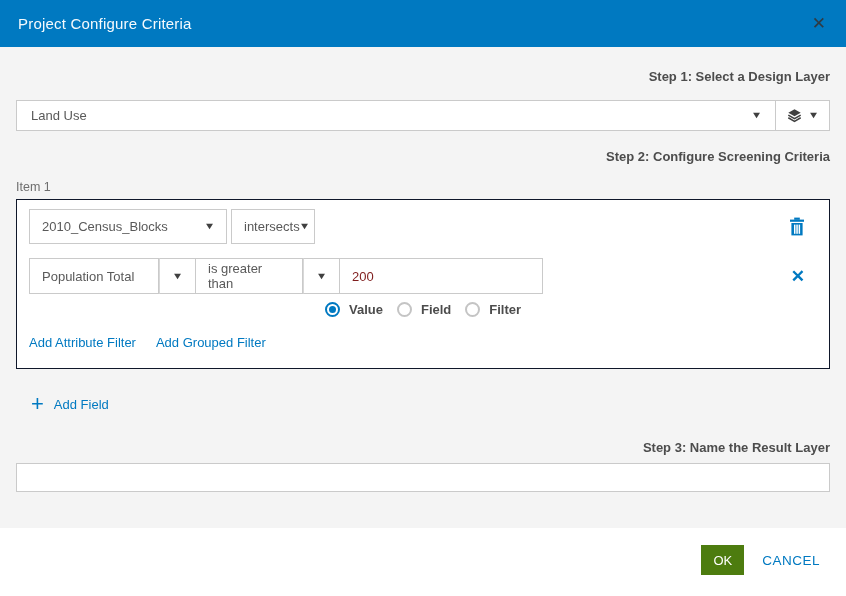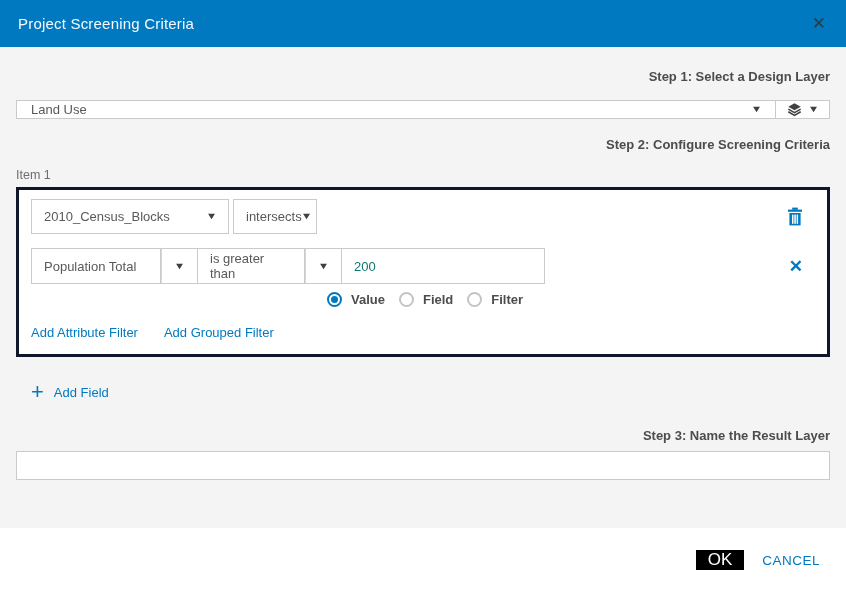--- a/index.html
+++ b/index.html
@@ -56,21 +56,21 @@
     color:#404040;
     line-height:1;
     -webkit-transform:scaleX(1.3);
     transform:scaleX(1.3);
   }
 
   
   .layer-row {
     margin-top:16px;
     display:flex;
-    height:19px;
+    height:31px;
   }
   .layer-select {
     flex:1;
     background:#fff;
     border:1px solid #cacaca;
     border-right:none;
     display:flex; align-items:center;
     padding:0 14px;
     cursor:pointer;
   }
@@ -87,21 +87,21 @@
   
   .item-label {
     margin-top:16px;
     font-size:12.5px;
     color:#6e6e6e;
   }
   .item-box {
     margin-top:5px;
     height:170px;
     background:#fff;
-    border:3px solid #0f172a;
+    border:1px solid #0f172a;
     padding:9px 24px 16px 12px;
   }
   .ib-row { display:flex; align-items:center; }
   .row-spatial { height:35px; }
   .row-attr { margin-top:14px; height:36px; }
 
   .dd {
     height:100%;
     background:#fff;
     border:1px solid #cacaca;
@@ -123,21 +123,21 @@
   }
   .combo .seg + .seg { border-left:none; }
   .seg-text { padding:0 12px; }
   .seg-caret { width:37px; justify-content:center; cursor:pointer; border-left:1px solid #d8d8d8 !important; }
   .seg-field { width:130px; }
   .seg-operator { width:107px; }
   .seg-value-input {
     width:203px;
     border:1px solid #cacaca; border-left:none;
     padding:0 12px;
-    font-size:13px; color:#0f766e;
+    font-size:13px; color:#7f1d1d;
     font-family:"Liberation Sans", sans-serif;
     outline:none;
   }
 
   .ib-spacer { flex:1; }
   .icon-btn {
     background:none; border:none; cursor:pointer;
     display:flex; align-items:center; justify-content:center;
     padding:0;
   }
@@ -164,21 +164,21 @@
   .radio-label {
     margin-left:9px;
     font-size:13px; font-weight:bold; color:#4c4c4c;
   }
 
   
   .links-row { margin-top:18px; display:flex; }
   .blue-link {
     color:#0079c1; font-size:13px; text-decoration:none; cursor:pointer;
   }
-  .links-row .blue-link + .blue-link { margin-left:26px; }
+  .links-row .blue-link + .blue-link { margin-left:20px; }
 
   
   .add-item {
     margin-top:27px;
     margin-left:15px;
     display:flex; align-items:center;
     cursor:pointer;
     width:110px;
   }
   .plus-icon {
@@ -199,43 +199,43 @@
   }
 
   
   .dlg-footer {
     height:68px;
     background:#fff;
     display:flex; align-items:center; justify-content:flex-end;
     padding:0 26px 4px 0;
   }
   .ok-btn {
-    background:#000000; color:#fff;
+    background:#4d7c0f; color:#fff;
     border:none;
-    min-width:42px; height:20px;
+    min-width:42px; height:30px;
     padding:0 12px;
-    font-size:17px;
+    font-size:13px;
     font-family:"Liberation Sans", sans-serif;
     cursor:pointer;
   }
   .cancel-btn {
     margin-left:18px;
     color:#0079c1;
     font-size:13.5px;
     letter-spacing:.5px;
     cursor:pointer;
   }
 </style>
 </head>
 <body>
 
 <div class="dialog">
 
   <div class="dlg-header">
-    <div class="dlg-title">Project Screening Criteria</div>
+    <div class="dlg-title">Project Configure Criteria</div>
     <div class="dlg-close">✕</div>
   </div>
 
   <div class="dlg-body">
 
     <div class="step-label step1-label">Step 1: Select a Design Layer</div>
 
     <div class="layer-row">
       <div class="layer-select">
         <span class="val">Land Use</span>

